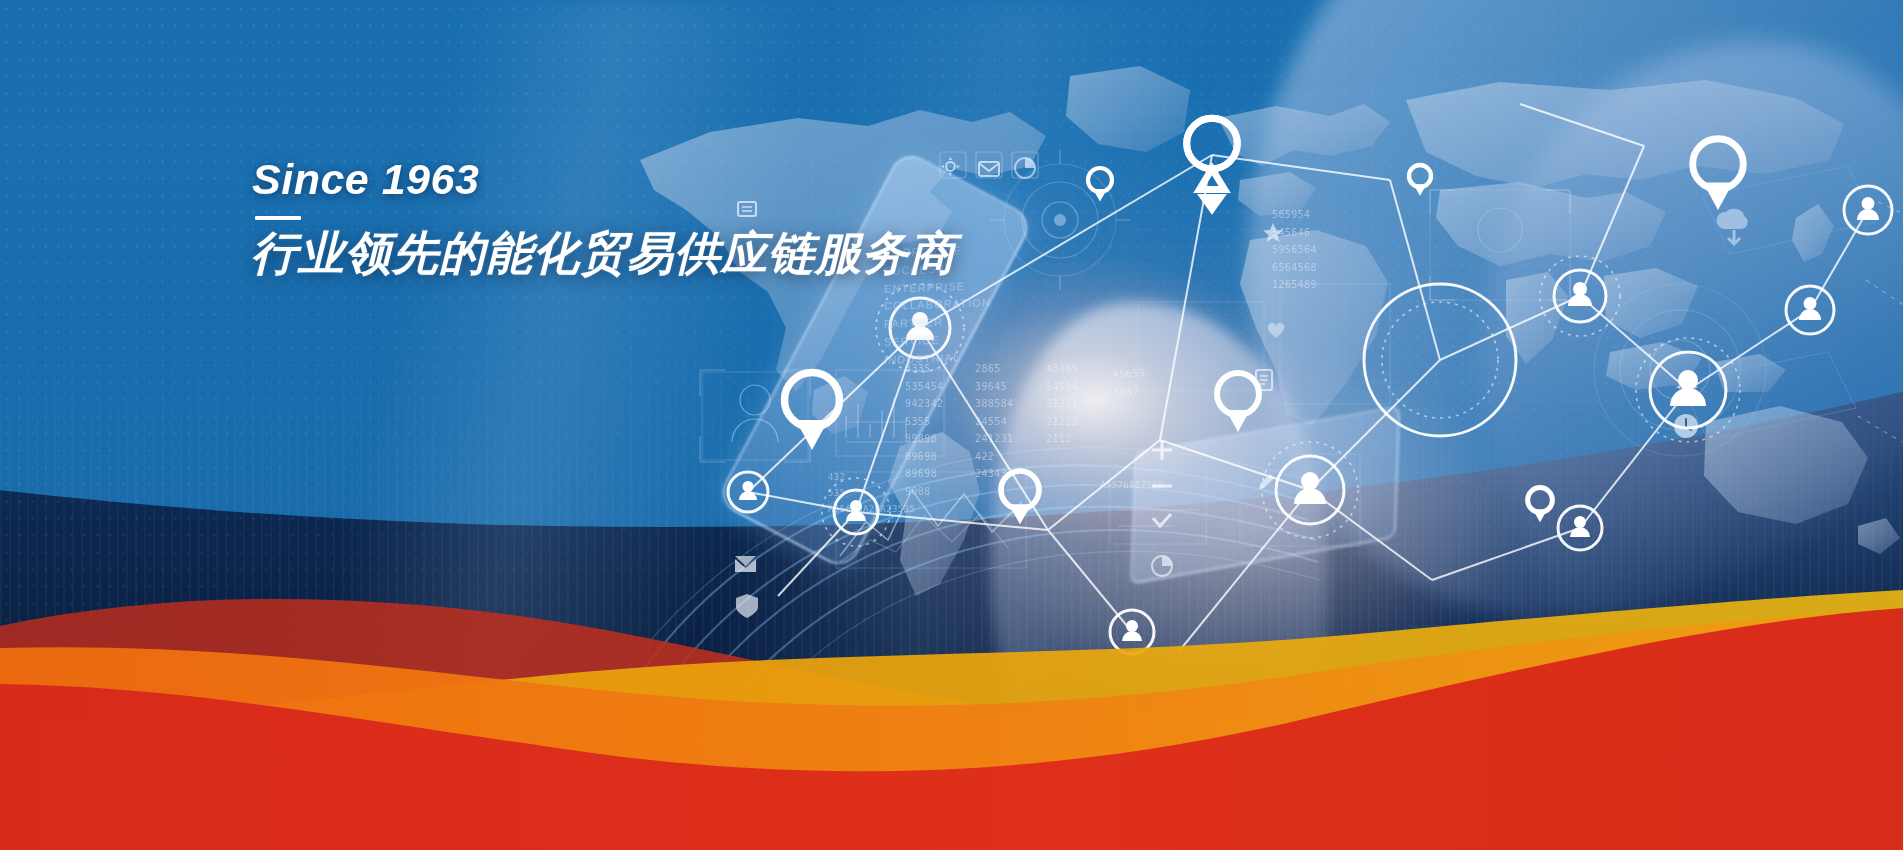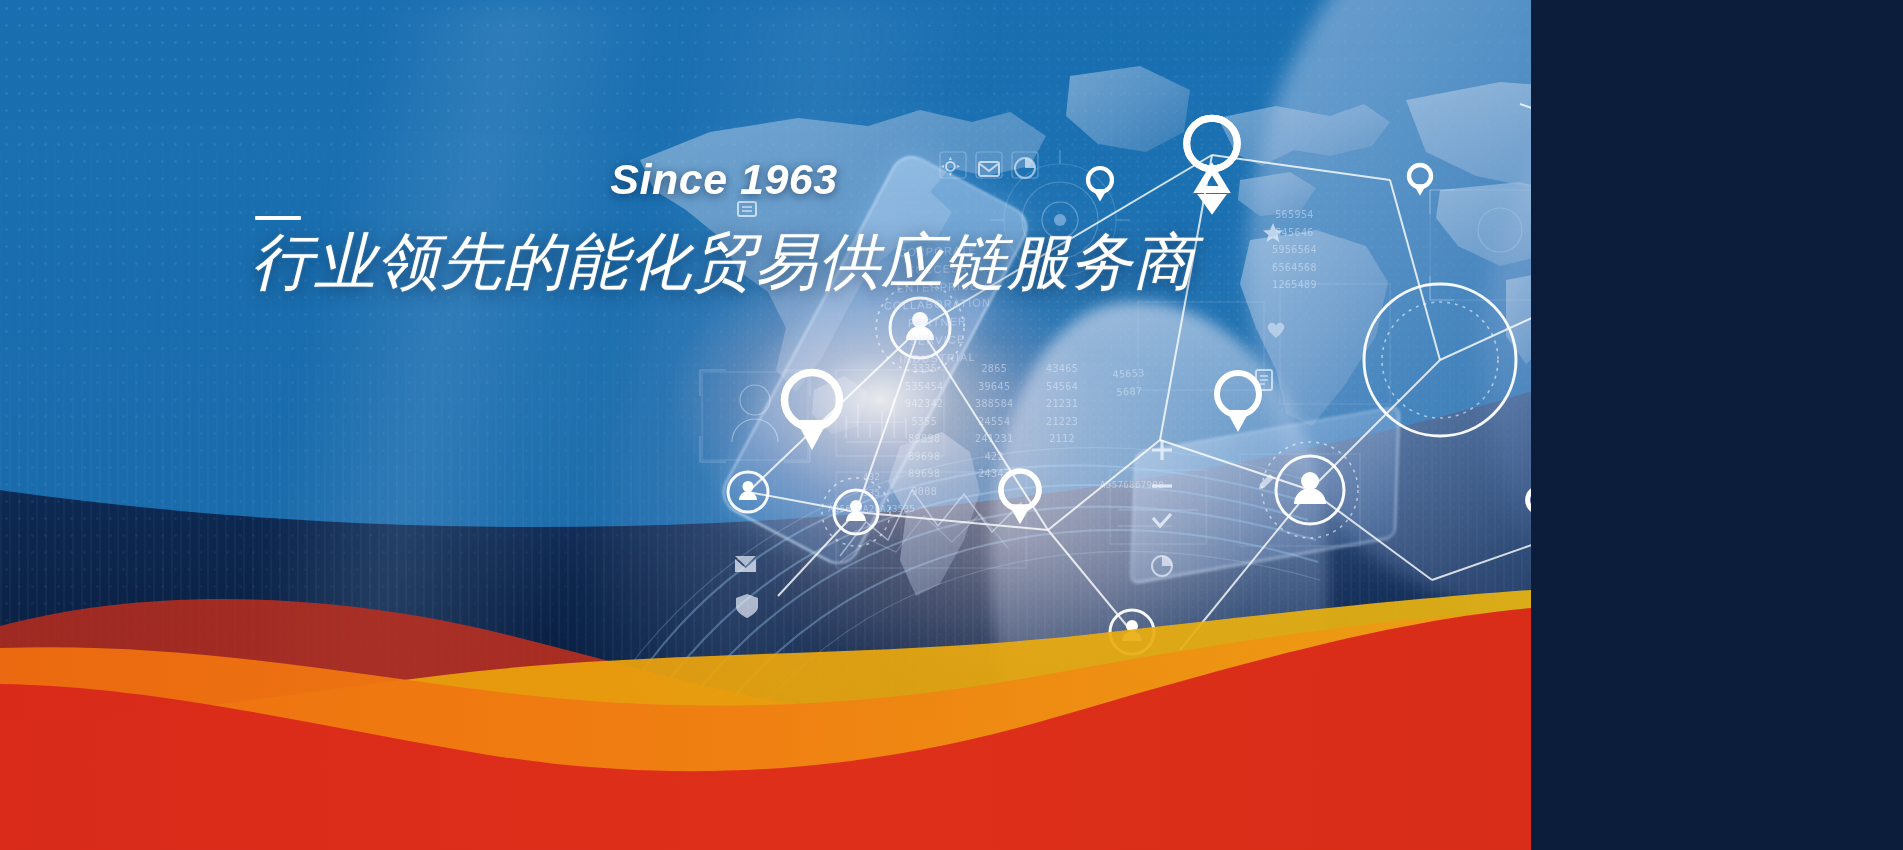--- a/index.html
+++ b/index.html
@@ -5,26 +5,25 @@
 <style>
   html, body {
     margin: 0;
     padding: 0;
     background: #0b1d3a;
   }
   * { box-sizing: border-box; }
 
   .banner {
     position: relative;
-    width: 1531px;
+    width: 1903px;
     height: 850px;
     overflow: hidden;
     font-family: "Liberation Sans", "DejaVu Sans", sans-serif;
     background: #737373;
-    text-align: center;
   }
 
   
   .layer { position: absolute; inset: 0; }
 
   
   .bg-base {
     background:
       radial-gradient(1200px 700px at 78% 38%, rgba(150,180,225,0.50) 0%, rgba(60,100,165,0.20) 42%, rgba(10,35,75,0) 70%),
       linear-gradient(180deg, #1b6aa8 0%, #17538f 10%, #123f73 26%, #0e2f5c 48%, #0b2348 70%, #081a38 100%);
@@ -220,22 +219,22 @@
     color: #ffffff;
     letter-spacing: 1px;
     line-height: 1.1;
     margin-left: 2px;
     text-shadow: 0 2px 9px rgba(4,22,52,0.6);
     white-space: nowrap;
   }
   .headline {
     margin-top: 7px;
     margin-left: -1px;
-    font-size: 62px;
-    font-weight: normal;
+    font-size: 46px;
+    font-weight: bold;
     font-style: italic;
     color: #ffffff;
     letter-spacing: 1px;
     line-height: 1.08;
     white-space: nowrap;
     text-shadow: 0 3px 16px rgba(4,22,52,0.55), 0 0 2px rgba(255,255,255,0.35);
   }
 </style>
 </head>
 <body>

